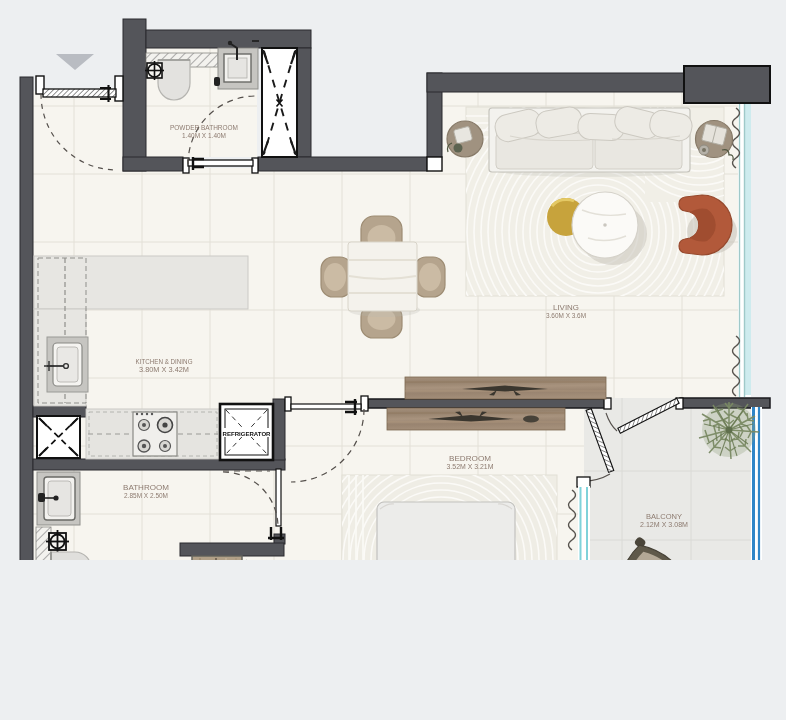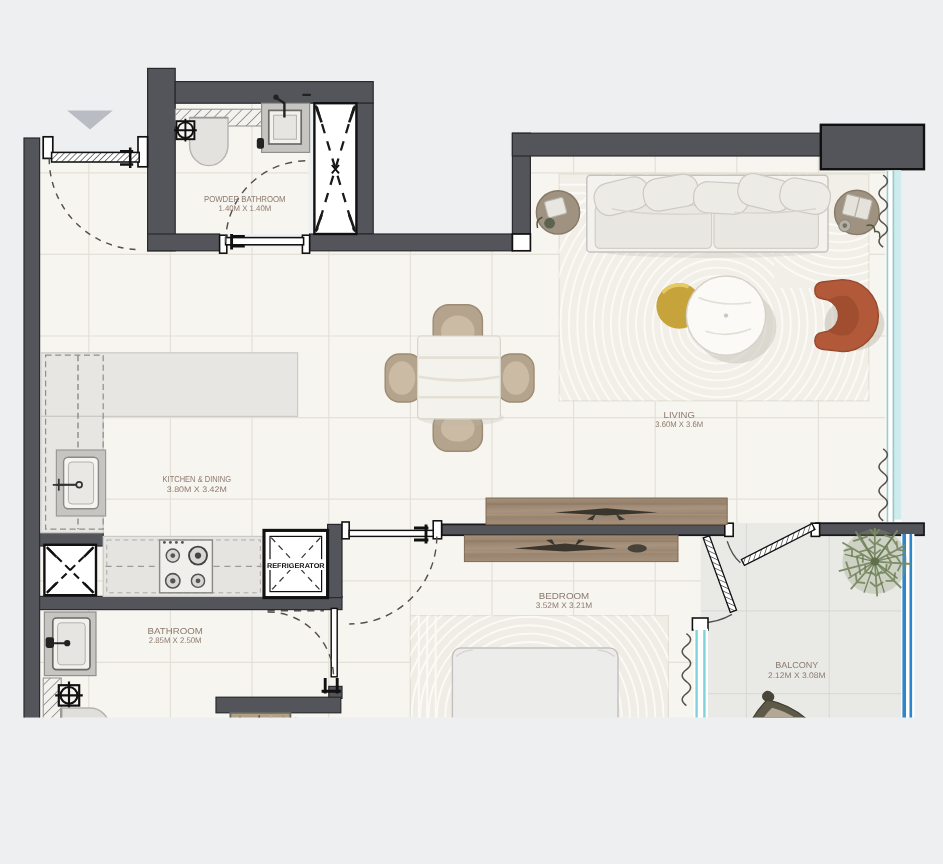--- a/index.html
+++ b/index.html
@@ -1,16 +1,16 @@
 <!DOCTYPE html>
 <html><head>
 <meta charset="utf-8">
 <style>
 html,body{margin:0;padding:0;background:#edeff1;font-family:"Liberation Sans",sans-serif;}
-#plan{position:relative;width:786px;height:560px;overflow:hidden;margin-top:38px;}
+#plan{position:relative;width:786px;height:560px;overflow:hidden;}
 </style>
 </head>
 <body>
 <div id="plan">
 <svg width="786" height="720" viewBox="0 0 786 720">
 <defs>
 <pattern id="hatch" width="3.6" height="3.6" patternUnits="userSpaceOnUse" patternTransform="rotate(45)">
   <rect width="3.6" height="3.6" fill="#ffffff"></rect>
   <line x1="0" y1="0" x2="0" y2="3.6" stroke="#222" stroke-width="1"></line>
 </pattern>

